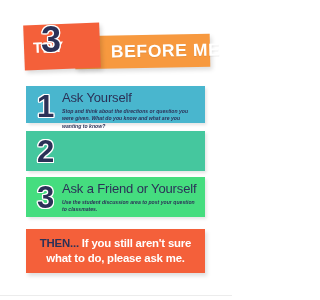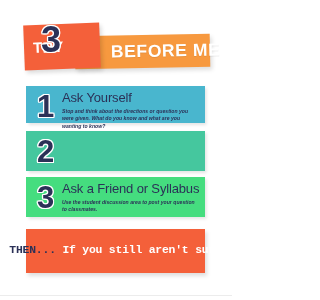--- a/index.html
+++ b/index.html
@@ -165,21 +165,20 @@
     padding: 0 6px;
   }
   .footer-line {
     color: #ffffff;
     font-size: 11.4px;
     font-weight: bold;
     line-height: 1.35;
     text-align: center;
     letter-spacing: -0.2px;
     white-space: nowrap;
-    font-family: Liberation Mono, monospace;
   }
   .footer-then {
     color: #2B3157;
   }
 
   .bottom-rule {
     position: absolute;
     left: 0;
     top: 295px;
     width: 232px;
@@ -213,25 +212,26 @@
     </div>
   </div>
 
   <div class="step step-2">
     <div class="step-num">2</div>
   </div>
 
   <div class="step step-3">
     <div class="step-num">3</div>
     <div class="step-body">
-      <div class="step-title">Ask a Friend or Syllabus</div>
+      <div class="step-title">Ask a Friend or Yourself</div>
       <div class="step-desc">Use the student discussion area to post your question to classmates.</div>
     </div>
   </div>
 
   <div class="footer">
     <div class="footer-line">
       <span class="footer-then">THEN...</span><span> If you still aren't sure</span>
     </div>
+    <div class="footer-line">what to do, please ask me.</div>
   </div>
 
   <div class="bottom-rule"></div>
 </div>
 
 </body></html>

